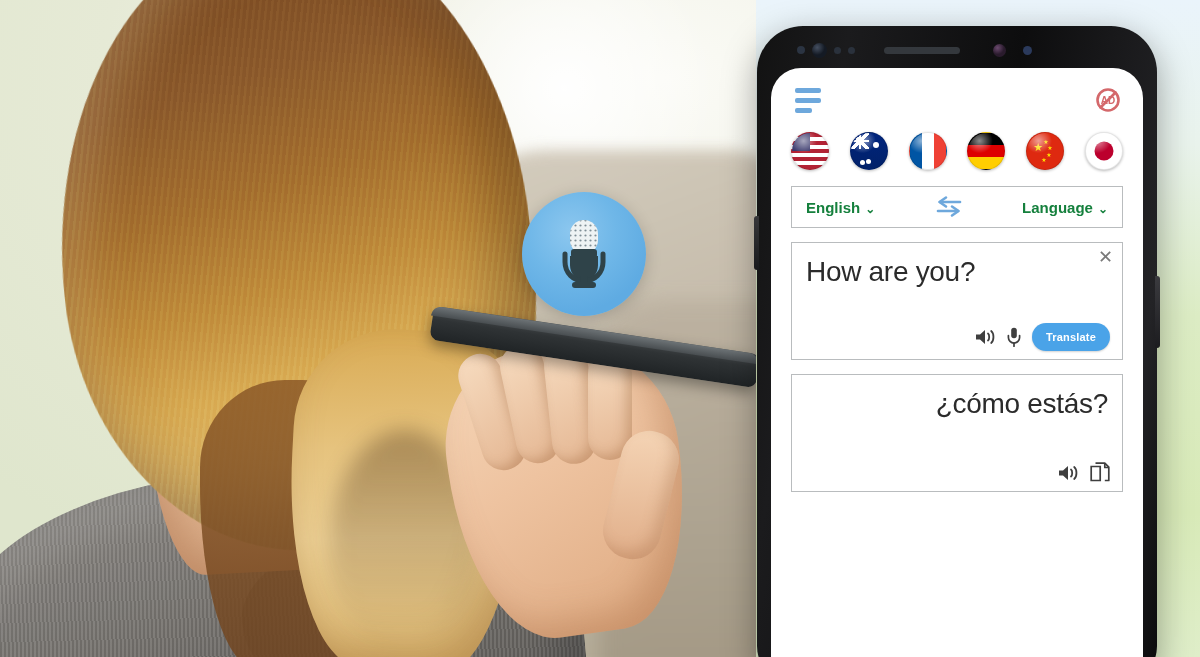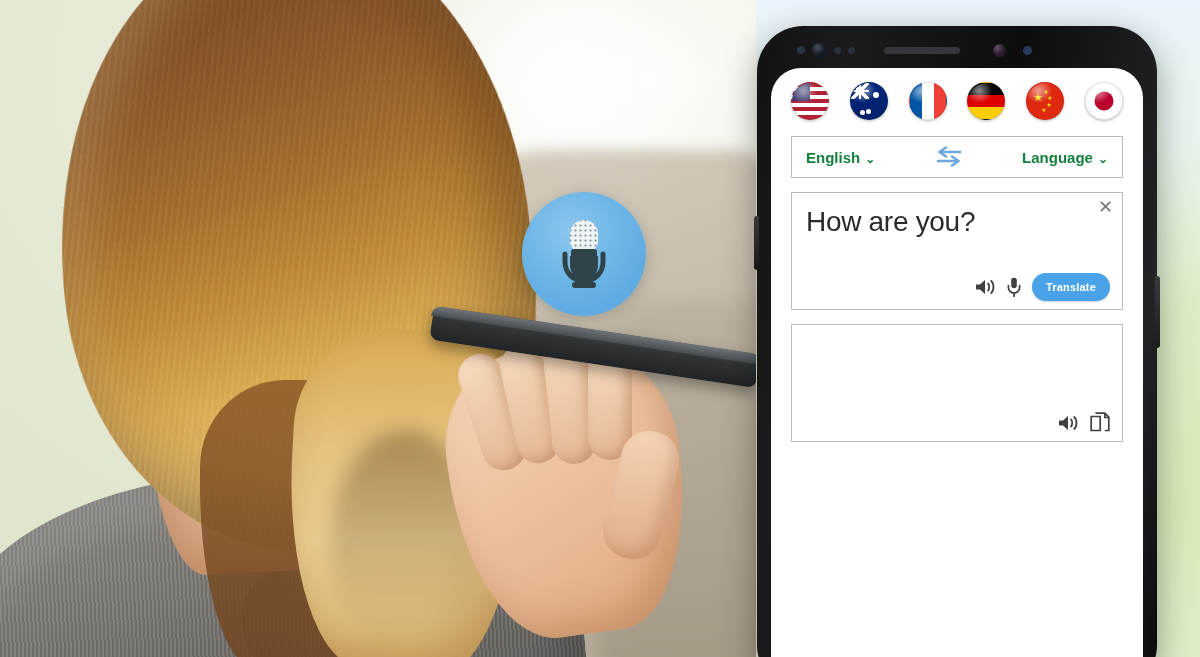--- a/index.html
+++ b/index.html
@@ -410,20 +410,34 @@
       <span class="sensor s-small"></span>
       <span class="sensor s-small"></span>
       <span class="s-slit"></span>
       <span class="sensor s-purple"></span>
       <span class="sensor s-blue"></span>
     </div>
 
     <div class="screen">
       <div class="app">
 
+        <div class="appbar">
+          <div class="hamburger">
+            <i></i>
+            <i></i>
+            <i></i>
+          </div>
+          <div class="noads">
+            <svg width="26" height="26" viewBox="0 0 26 26" aria-hidden="true">
+              <circle cx="13" cy="13" r="10.5" fill="none" stroke="#d4686b" stroke-width="2.6"></circle>
+              <text x="13" y="17" text-anchor="middle" font-size="10" font-weight="bold" fill="#d4686b" font-family="Liberation Sans, sans-serif">AD</text>
+              <line x1="5.5" y1="20.5" x2="20.5" y2="5.5" stroke="#d4686b" stroke-width="2.6" stroke-linecap="round"></line>
+            </svg>
+          </div>
+        </div>
 
 
         <div class="flags">
           <div class="flag fl-us">
             <span class="canton"></span>
           </div>
           <div class="flag fl-au">
             <span class="uj"></span>
             <span class="st1"></span>
             <span class="st2"></span>
@@ -478,20 +492,21 @@
                 <rect x="4.2" y="0.8" width="5.6" height="10.5" rx="2.8" fill="#3f3f3f"></rect>
                 <path d="M1.4 8.6v1.9c0 3.1 2.5 5.6 5.6 5.6s5.6-2.5 5.6-5.6V8.6" stroke="#3f3f3f" stroke-width="1.7" fill="none" stroke-linecap="round"></path>
                 <line x1="7" y1="16.1" x2="7" y2="19.3" stroke="#3f3f3f" stroke-width="1.7" stroke-linecap="round"></line>
               </svg>
             </span>
             <button class="translate-btn">Translate</button>
           </div>
         </div>
 
         <div class="box">
+          <div class="out-text">¿cómo estás?</div>
           <div class="box-actions">
             <span class="iconbtn">
               <svg width="21" height="18" viewBox="0 0 21 18" aria-hidden="true">
                 <path d="M1 6.5h4L10 2v14L5 11.5H1z" fill="#3f3f3f"></path>
                 <path d="M13 5.5c1.6 1.1 1.6 5.9 0 7" stroke="#3f3f3f" stroke-width="1.8" fill="none" stroke-linecap="round"></path>
                 <path d="M16.2 3c3 2.3 3 9.7 0 12" stroke="#3f3f3f" stroke-width="1.8" fill="none" stroke-linecap="round"></path>
               </svg>
             </span>
             <span class="iconbtn">
               <svg width="20" height="21" viewBox="0 0 20 21" aria-hidden="true">

